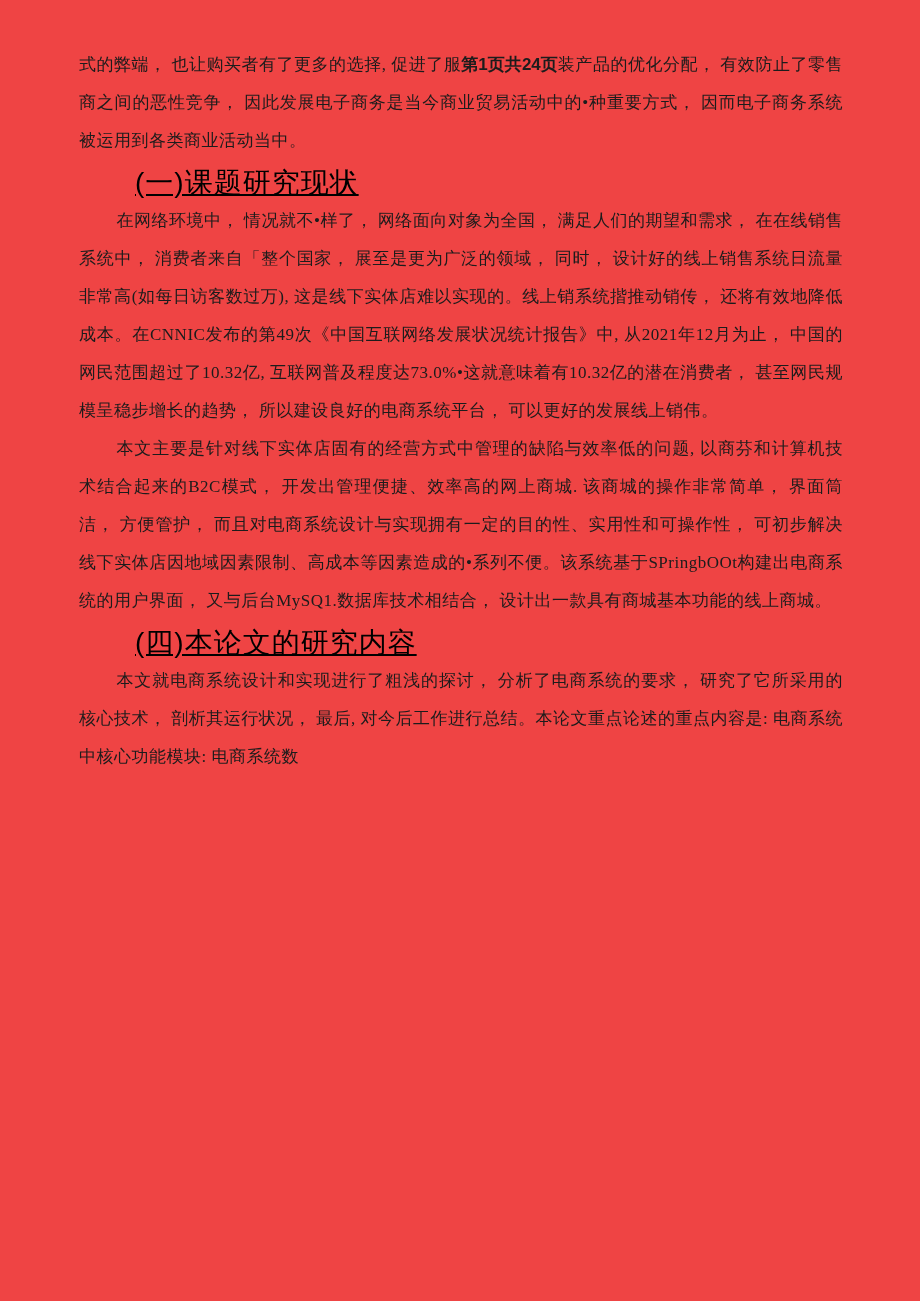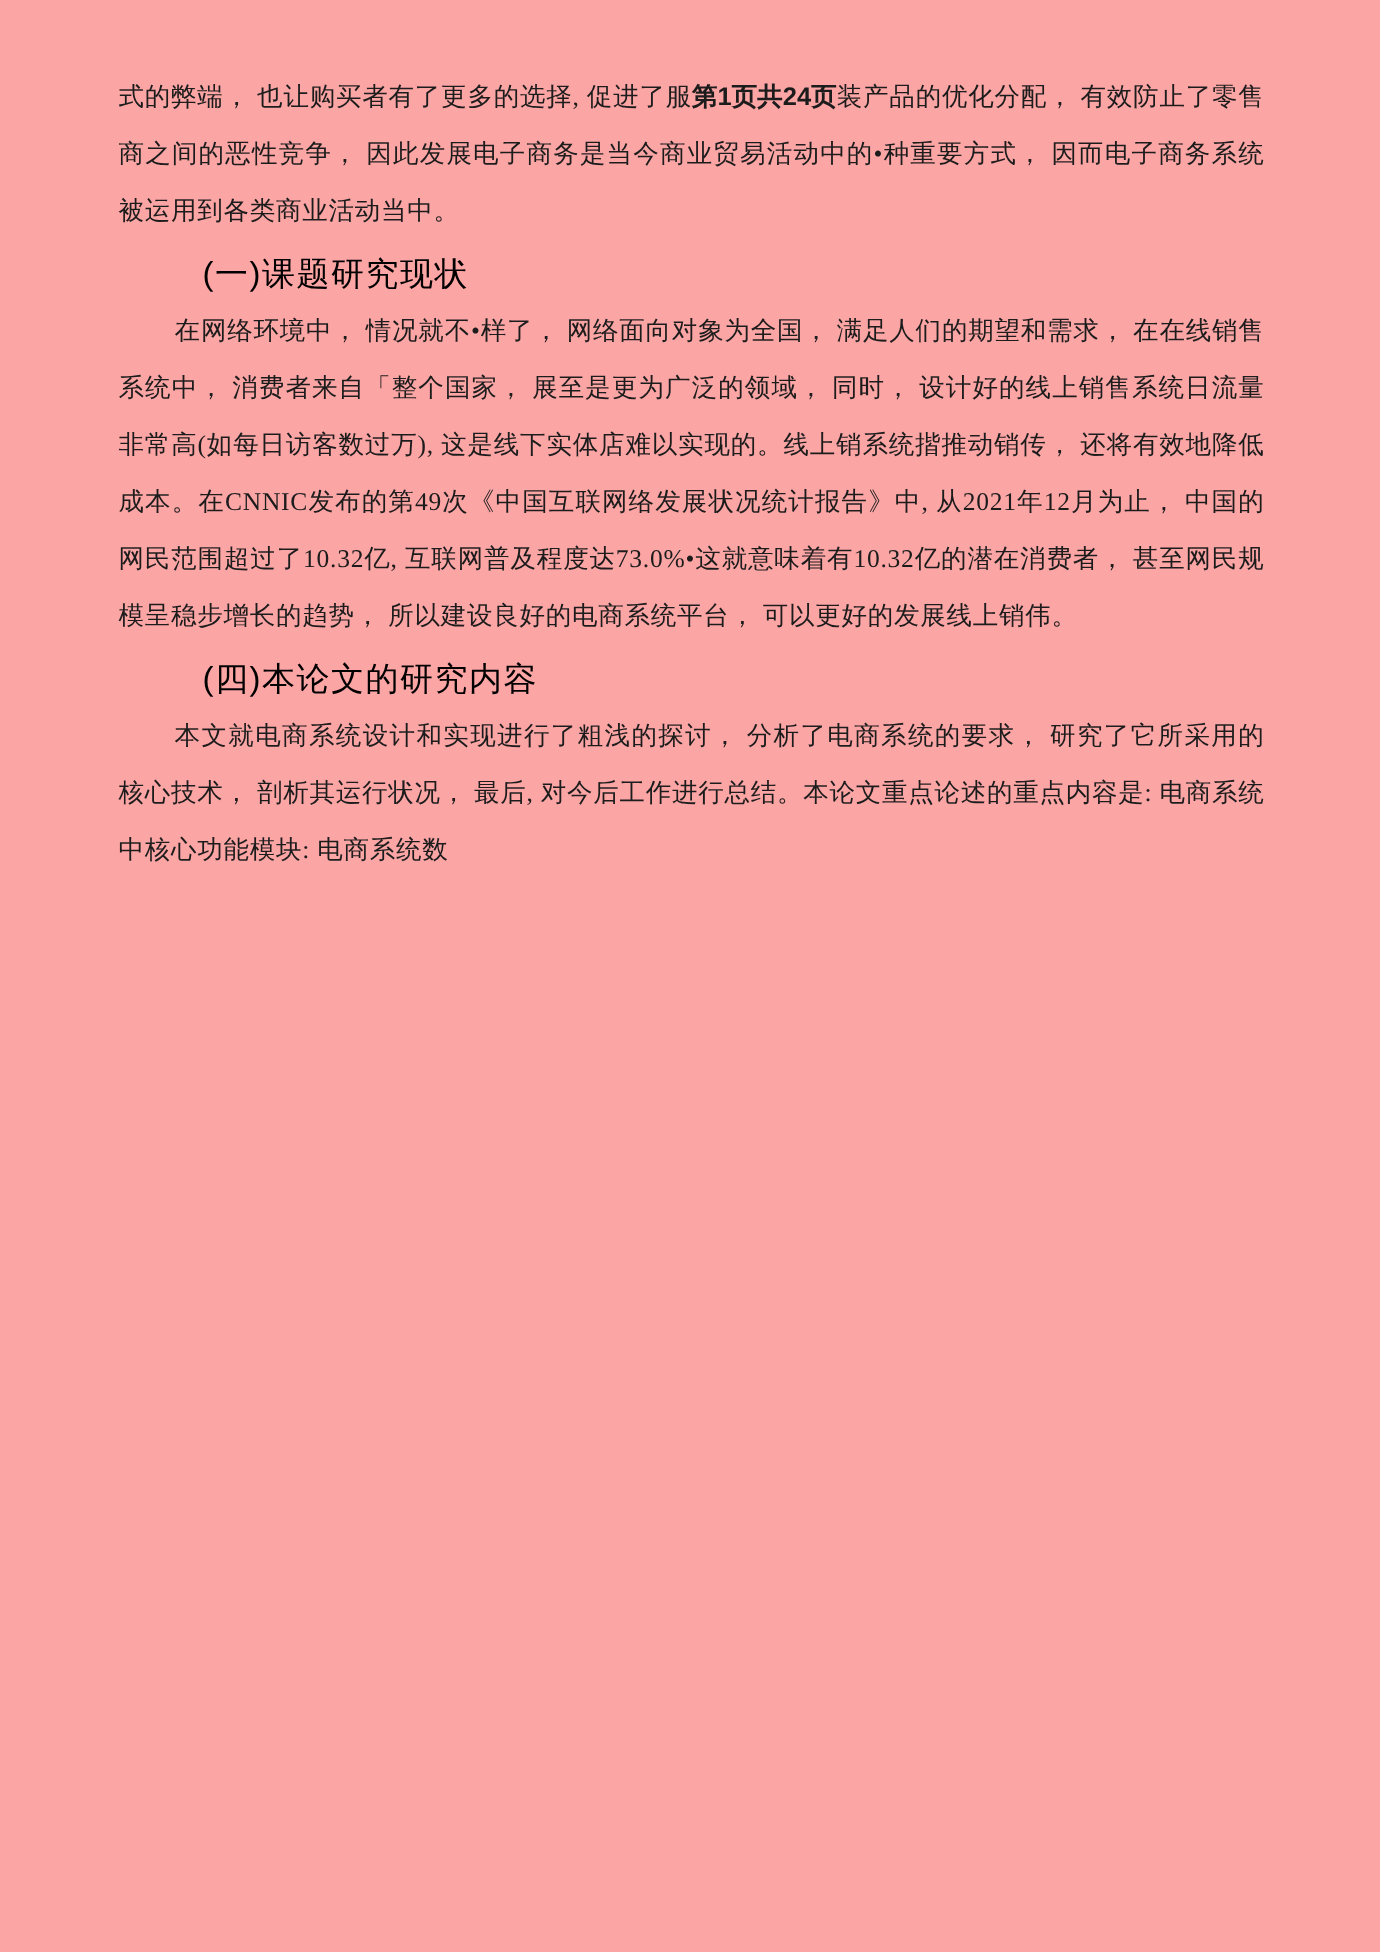--- a/index.html
+++ b/index.html
@@ -4,21 +4,21 @@
 <style>
   html, body {
     margin: 0;
     padding: 0;
     background: #ffffff;
   }
   .page {
     position: relative;
     width: 920px;
     height: 1301px;
-    background: #fca5a5;
+    background: #ef4444;
     overflow: hidden;
     box-sizing: border-box;
   }
   .content {
     position: absolute;
     top: 46px;
     left: 79px;
     width: 764px;
     color: #1c1c1c;
     font-family: "Liberation Serif", "DejaVu Serif", serif;
@@ -35,43 +35,45 @@
     text-indent: 2.2em;
   }
   .page-marker {
     font-family: "Liberation Sans", "DejaVu Sans", sans-serif;
     font-weight: 600;
     letter-spacing: 0px;
   }
   h2.doc-heading {
     margin: 8px 0 4px 0;
     font-family: "Liberation Sans", "DejaVu Sans", sans-serif;
-    font-size: 22px;
+    font-size: 28px;
     font-weight: 500;
     line-height: 30px;
     color: #000000;
     text-indent: 56px;
     letter-spacing: 1px;
+    text-decoration: underline;
   }
 </style>
 </head>
 <body>
 
 <div class="page">
   <div class="content">
 
     <p class="body-para"><span>式的弊端， 也让购买者有了更多的选择, 促进了服</span><span class="page-marker">第1页共24页</span><span>装产品的优化分配， 有效防止了零售商之间的恶性竞争， 因此发展电子商务是当今商业贸易活动中的•种重要方式， 因而电子商务系统被运用到各类商业活动当中。</span></p>
 
 
     <h2 class="doc-heading">(一)课题研究现状</h2>
 
     <p class="body-para indent">在网络环境中， 情况就不•样了， 网络面向对象为全国， 满足人们的期望和需求， 在在线销售系统中， 消费者来自「整个国家， 展至是更为广泛的领域， 同时， 设计好的线上销售系统日流量非常高(如每日访客数过万), 这是线下实体店难以实现的。线上销系统揩推动销传， 还将有效地降低成本。在CNNIC发布的第49次《中国互联网络发展状况统计报告》中, 从2021年12月为止， 中国的网民范围超过了10.32亿, 互联网普及程度达73.0%•这就意味着有10.32亿的潜在消费者， 甚至网民规模呈稳步增长的趋势， 所以建设良好的电商系统平台， 可以更好的发展线上销伟。</p>
 
 
 
 
+    <p class="body-para indent">本文主要是针对线下实体店固有的经营方式中管理的缺陷与效率低的问题, 以商芬和计算机技术结合起来的B2C模式， 开发出管理便捷、效率高的网上商城. 该商城的操作非常简单， 界面筒洁， 方便管护， 而且对电商系统设计与实现拥有一定的目的性、实用性和可操作性， 可初步解决线下实体店因地域因素限制、高成本等因素造成的•系列不便。该系统基于SPringbOOt构建出电商系统的用户界面， 又与后台MySQ1.数据库技术相结合， 设计出一款具有商城基本功能的线上商城。</p>
 
     <h2 class="doc-heading">(四)本论文的研究内容</h2>
 
     <p class="body-para indent">本文就电商系统设计和实现进行了粗浅的探讨， 分析了电商系统的要求， 研究了它所采用的核心技术， 剖析其运行状况， 最后, 对今后工作进行总结。本论文重点论述的重点内容是: 电商系统中核心功能模块: 电商系统数</p>
 
   </div>
 </div>
 
 </body></html>

